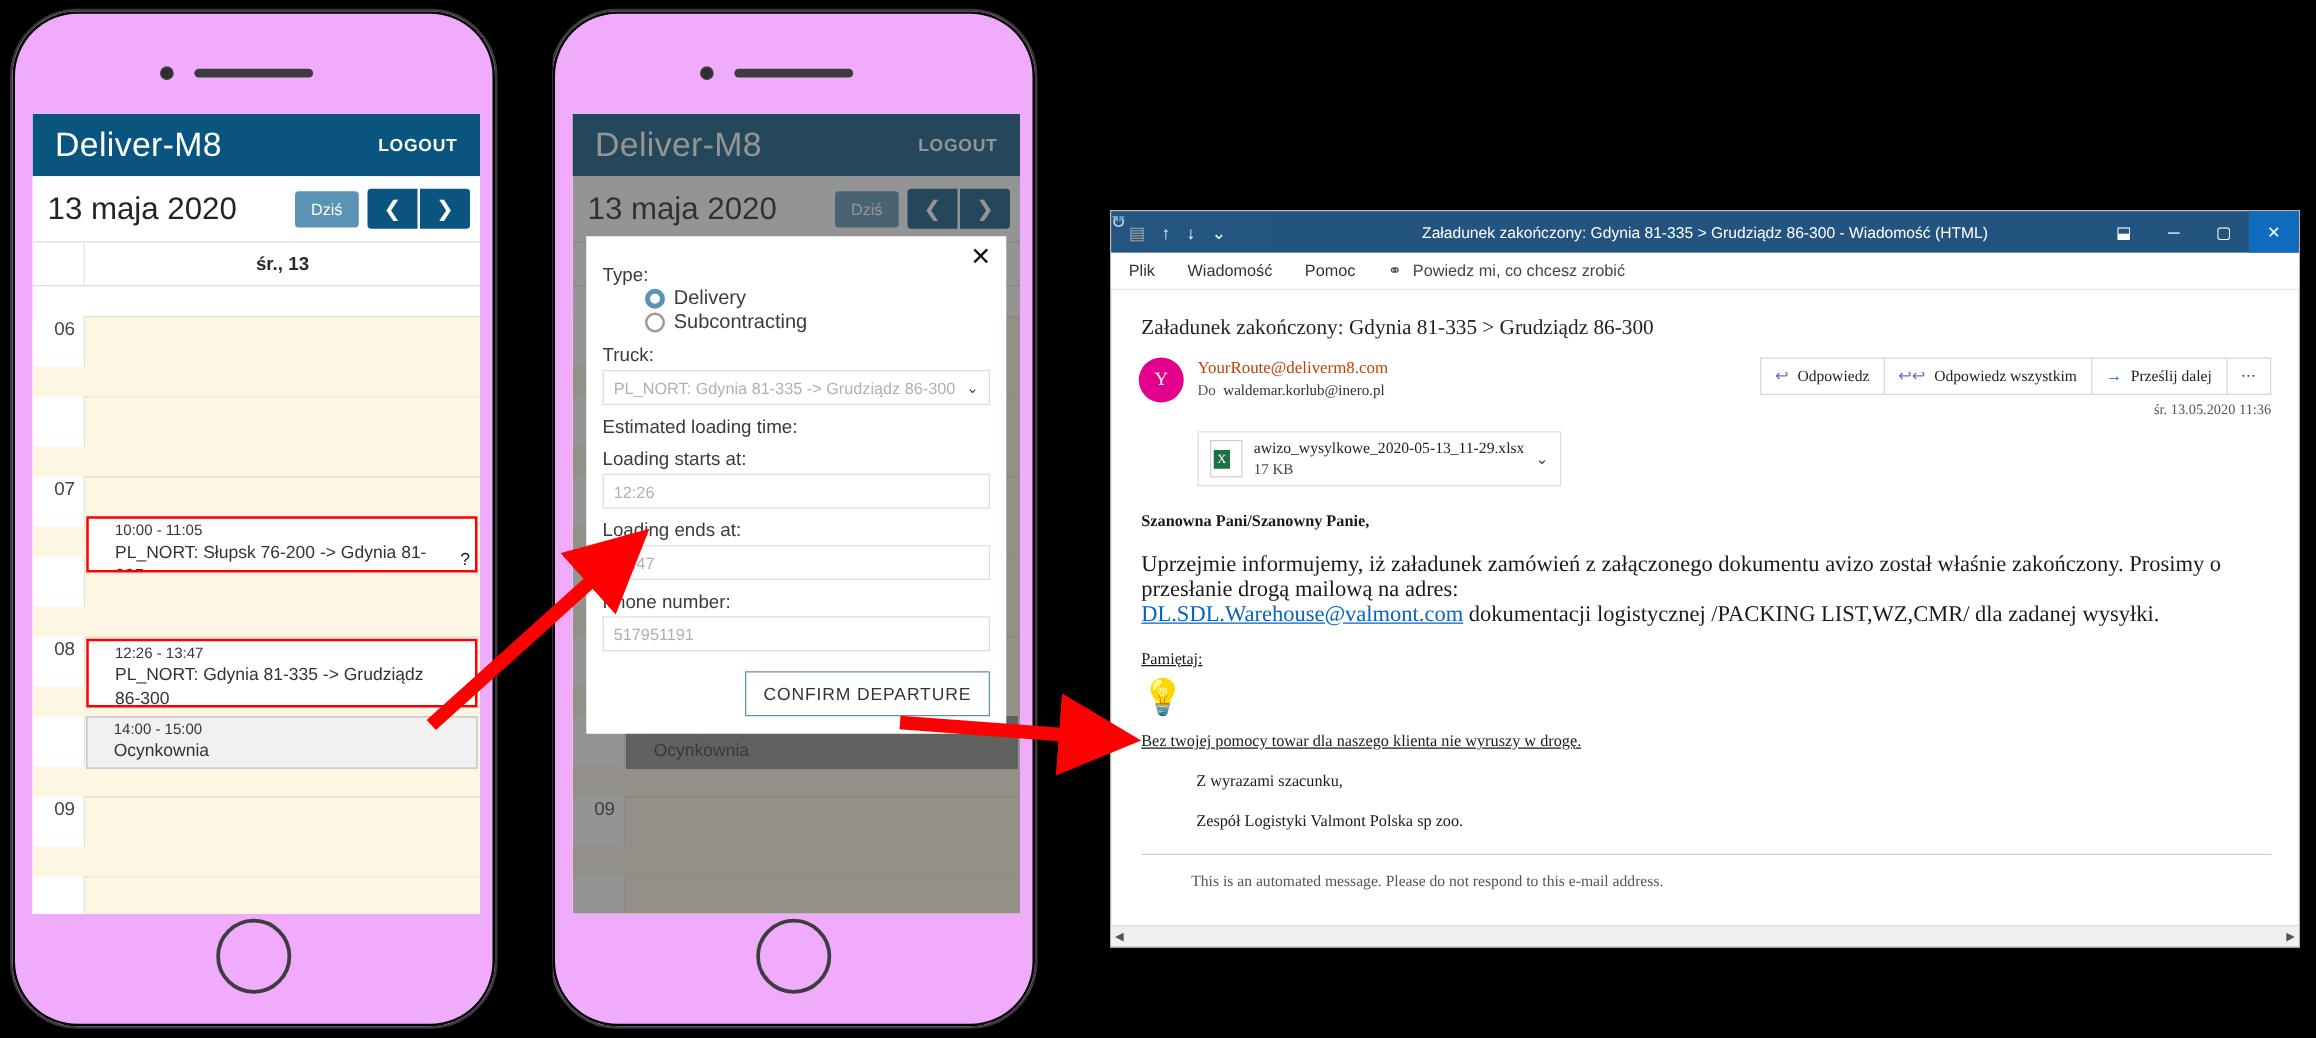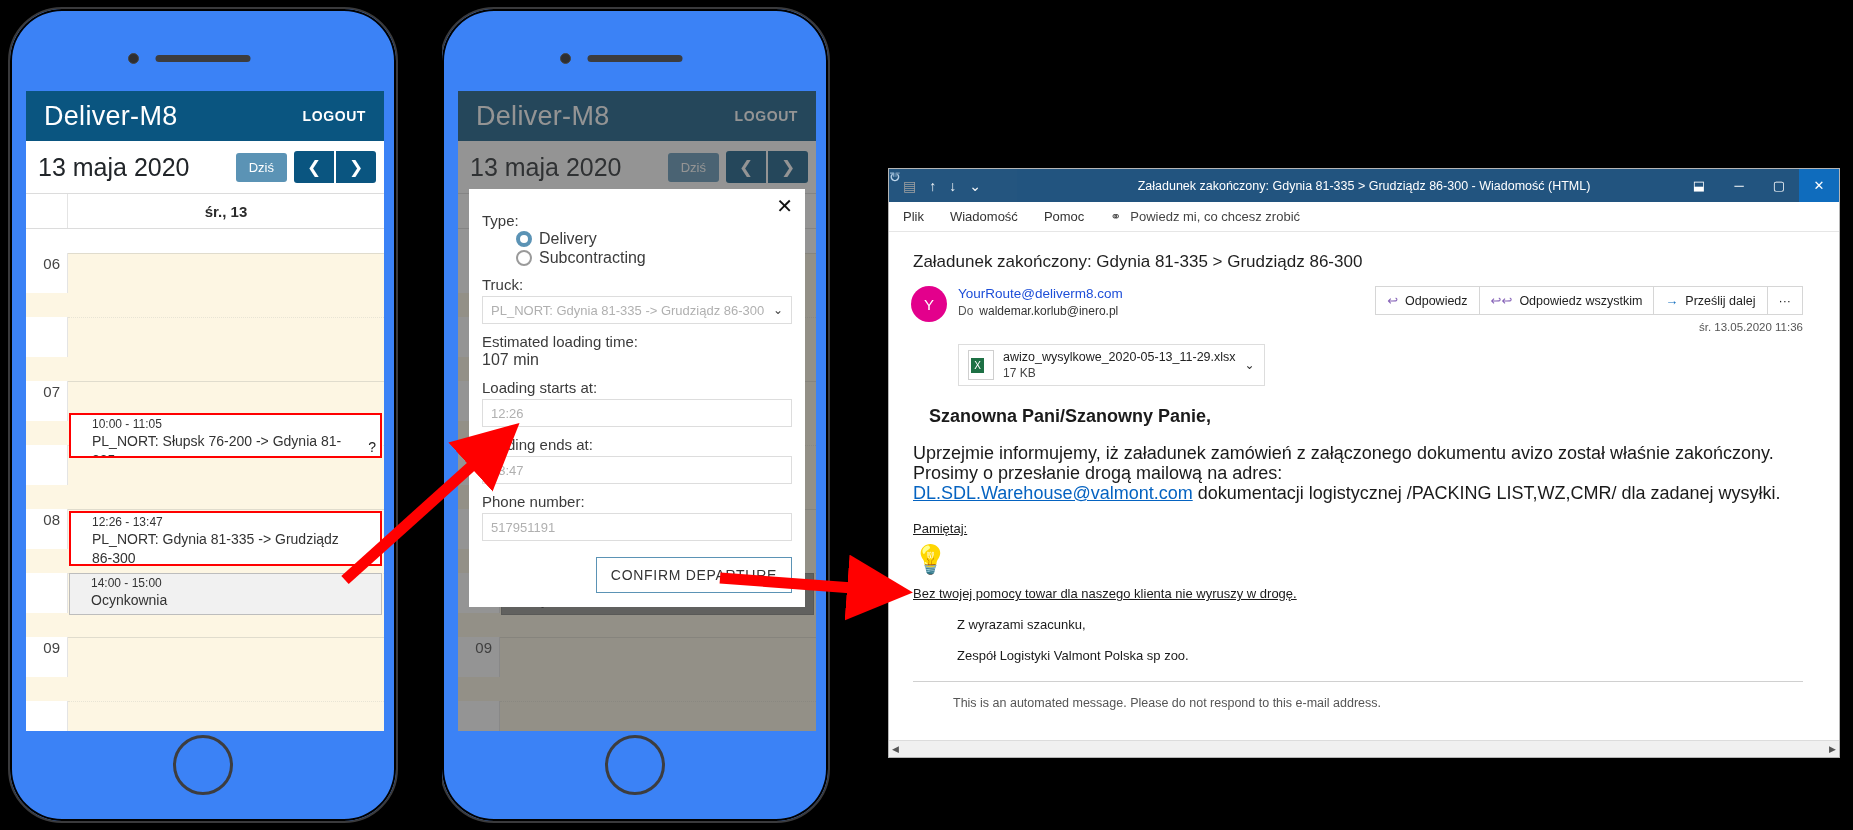--- a/index.html
+++ b/index.html
@@ -18,21 +18,21 @@
     background:#000;
   }
   .panel-split{
     position:absolute; left:408px; top:0; width:34px; height:830px;
     background:#000; z-index:5;
   }
 
   
   .phone{
     position:absolute; top:7px; width:390px; height:816px;
-    background:#3b82f6;
+    background:#f0abfc;
     border-radius:54px;
     border:2px solid #3a3a3c;
     box-shadow:inset 0 0 0 2px #000;
   }
   .phone.p1{ left:8px; }
   .phone.p2{ left:440px; }
   .phone-speaker{
     position:absolute; top:46px; left:50%; transform:translateX(-50%);
     width:95px; height:7px; border-radius:4px; background:#3c3c3e;
   }
@@ -190,30 +190,30 @@
   .ol-winbtns div.cl{ background:#0f6cbd; }
 
   .ol-menu{
     height:30px; background:#fff; border-bottom:1px solid #e6e6e6;
     display:flex; align-items:center; gap:26px; padding-left:14px;
     font-size:13px; color:#333;
   }
   .ol-tellme{ display:flex; align-items:center; gap:9px; color:#444; }
   .bulb{ font-size:13px; }
 
-  .ol-body{ flex:1; padding:14px 36px 0 22px; overflow:hidden; position:relative; }
+  .ol-body{ flex:1; padding:14px 22px 0 22px; overflow:hidden; position:relative;font-family:Liberation Serif, serif; }
   .ol-subject{ font-size:17px; color:#1f1f1f; margin:6px 0 14px 2px; }
 
   .ol-from-row{ display:flex; align-items:flex-start; }
   .avatar{
     width:36px; height:36px; border-radius:50%; background:#e3008c;
     color:#fff; display:flex; align-items:center; justify-content:center;
     font-size:15px; margin-right:11px; flex:none;
   }
-  .ol-from .fa{ font-size:13.5px; color:#1d4ed8; }
+  .ol-from .fa{ font-size:13.5px; color:#c2410c; }
   .ol-from .fb{ font-size:12px; color:#333; margin-top:3px; }
   .ol-from .fb b{ font-weight:400; color:#555; margin-right:6px; }
 
   .ol-actions{ margin-left:auto; text-align:right; }
   .ol-btnrow{ display:flex; border:1px solid #d6d6d6; }
   .ol-btn{
     display:flex; align-items:center; gap:7px;
     padding:6px 11px; font-size:12.5px; color:#222;
     border-right:1px solid #d6d6d6; white-space:nowrap;
   }
@@ -234,21 +234,21 @@
   .xls-icon:after{
     content:"X"; position:absolute; left:2px; top:7px;
     width:13px; height:15px; background:#1d7044; color:#fff;
     font-size:10px; display:flex; align-items:center; justify-content:center;
   }
   .attach .an{ font-size:12.5px; color:#222; }
   .attach .as{ font-size:12px; color:#444; margin-top:2px; }
   .attach .ac{ margin-left:auto; font-size:12px; color:#333; }
 
   .mailbody{ margin:20px 0 0 2px; color:#1a1a1a; }
-  .mb-greet{ font-size:18px; font-weight:700;margin-left:16px; }
+  .mb-greet{ font-size:13px; font-weight:700; }
   .mb-p{ font-size:18px; line-height:20px; margin-top:16px; }
   .mb-link{ color:#0563c1; text-decoration:underline; }
   .mb-note{ font-size:13px; text-decoration:underline; margin-top:18px; }
   .mb-bulb{ font-size:28px; margin-top:10px; line-height:1; }
   .mb-bold-underline{ font-size:13px; text-decoration:underline; margin-top:12px; }
   .mb-reg{ font-size:13px; margin-top:16px;margin-left:44px; }
   .mb-hr{ border:none; border-top:1px solid #d0d0d0; margin:18px 0 0 0; }
   .mb-auto{ font-size:12.5px; color:#555; margin-top:14px;margin-left:40px; }
 
   .ol-hscroll{
@@ -470,21 +470,20 @@
           <div class="radio-lbl">Subcontracting</div>
         </div>
 
         <div class="m-label">Truck:</div>
         <div class="m-select">
           <div class="cv">PL_NORT: Gdynia 81-335 -&gt; Grudziądz 86-300</div>
           <div class="cr">⌄</div>
         </div>
 
         <div class="m-label">Estimated loading time:</div>
-        <div class="m-value">107 min</div>
 
         <div class="m-label">Loading starts at:</div>
         <div class="m-input">12:26</div>
 
         <div class="m-label">Loading ends at:</div>
         <div class="m-input">13:47</div>
 
         <div class="m-label">Phone number:</div>
         <div class="m-input">517951191</div>
 

